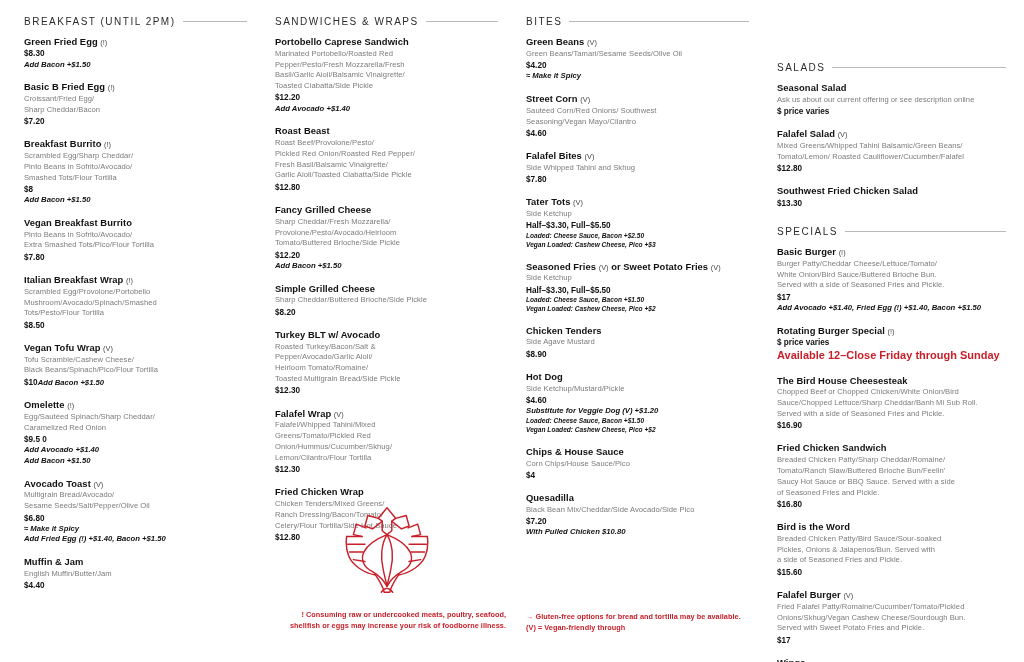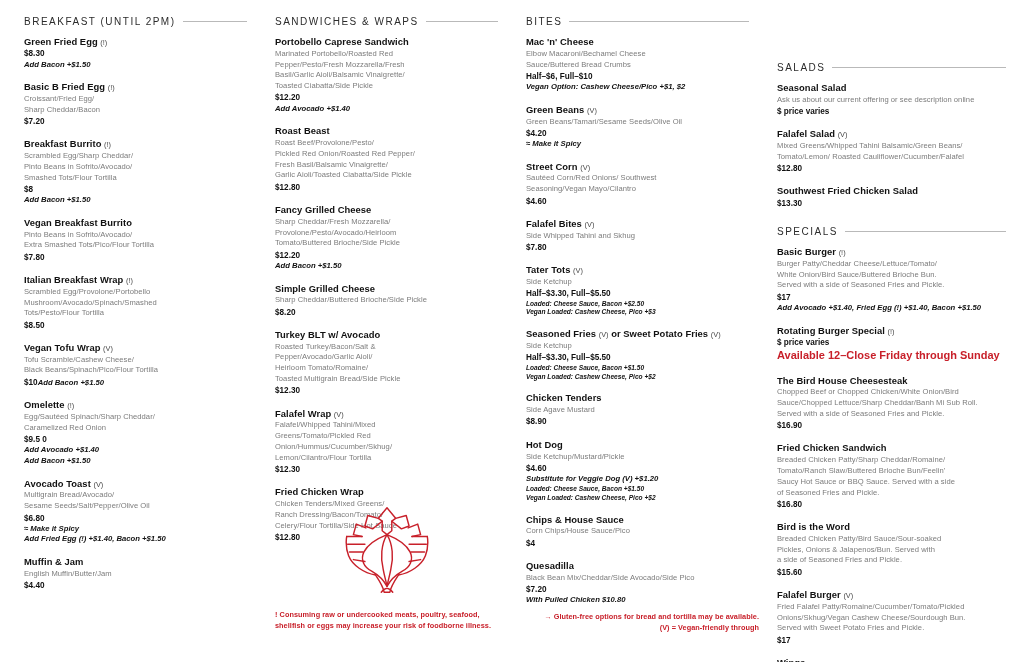--- a/index.html
+++ b/index.html
@@ -108,27 +108,27 @@
     font-size: 7.3px;
     font-weight: bold;
     color: #c8202a;
     line-height: 1.5;
     letter-spacing: .05px;
   }
   .footnote-warn {
     left: 14px;
     right: 6px;
     bottom: 24px;
-    text-align: left;
+    text-align: right;
   }
   .footnote-gf {
     left: 14px;
     right: 4px;
     bottom: 22px;
-    text-align: right;
+    text-align: left;
   }
 
   
   .logo-wrap {
     position: absolute;
     left: 50%;
     transform: translateX(-50%);
     bottom: 58px;
     width: 96px;
     height: 96px;
@@ -263,26 +263,20 @@
       </svg>
     </div>
     <div class="footnote footnote-warn">! Consuming raw or undercooked meats, poultry, seafood, shellfish or eggs may increase your risk of foodborne illness.</div>
   </div>
   <div class="col col-3">
       <div class="section-head">
         <div class="section-title">BITES</div>
         <div class="rule"></div>
       </div>
       <div class="item">
-        <div class="item-name"><span>Mac 'n' Cheese</span></div>
-        <div class="desc">Elbow Macaroni/Bechamel Cheese<br>Sauce/Buttered Bread Crumbs</div>
-        <div class="price"><span>Half–$6, Full–$10</span></div>
-        <div class="addon">Vegan Option: Cashew Cheese/Pico +$1, $2</div>
-      </div>
-      <div class="item">
         <div class="item-name"><span>Green Beans</span> <span class="tag">(V)</span></div>
         <div class="desc">Green Beans/Tamari/Sesame Seeds/Olive Oil</div>
         <div class="price"><span>$4.20</span></div>
         <div class="addon">≈ Make it Spicy</div>
       </div>
       <div class="item">
         <div class="item-name"><span>Street Corn</span> <span class="tag">(V)</span></div>
         <div class="desc">Sautéed Corn/Red Onions/ Southwest<br>Seasoning/Vegan Mayo/Cilantro</div>
         <div class="price"><span>$4.60</span></div>
       </div>

